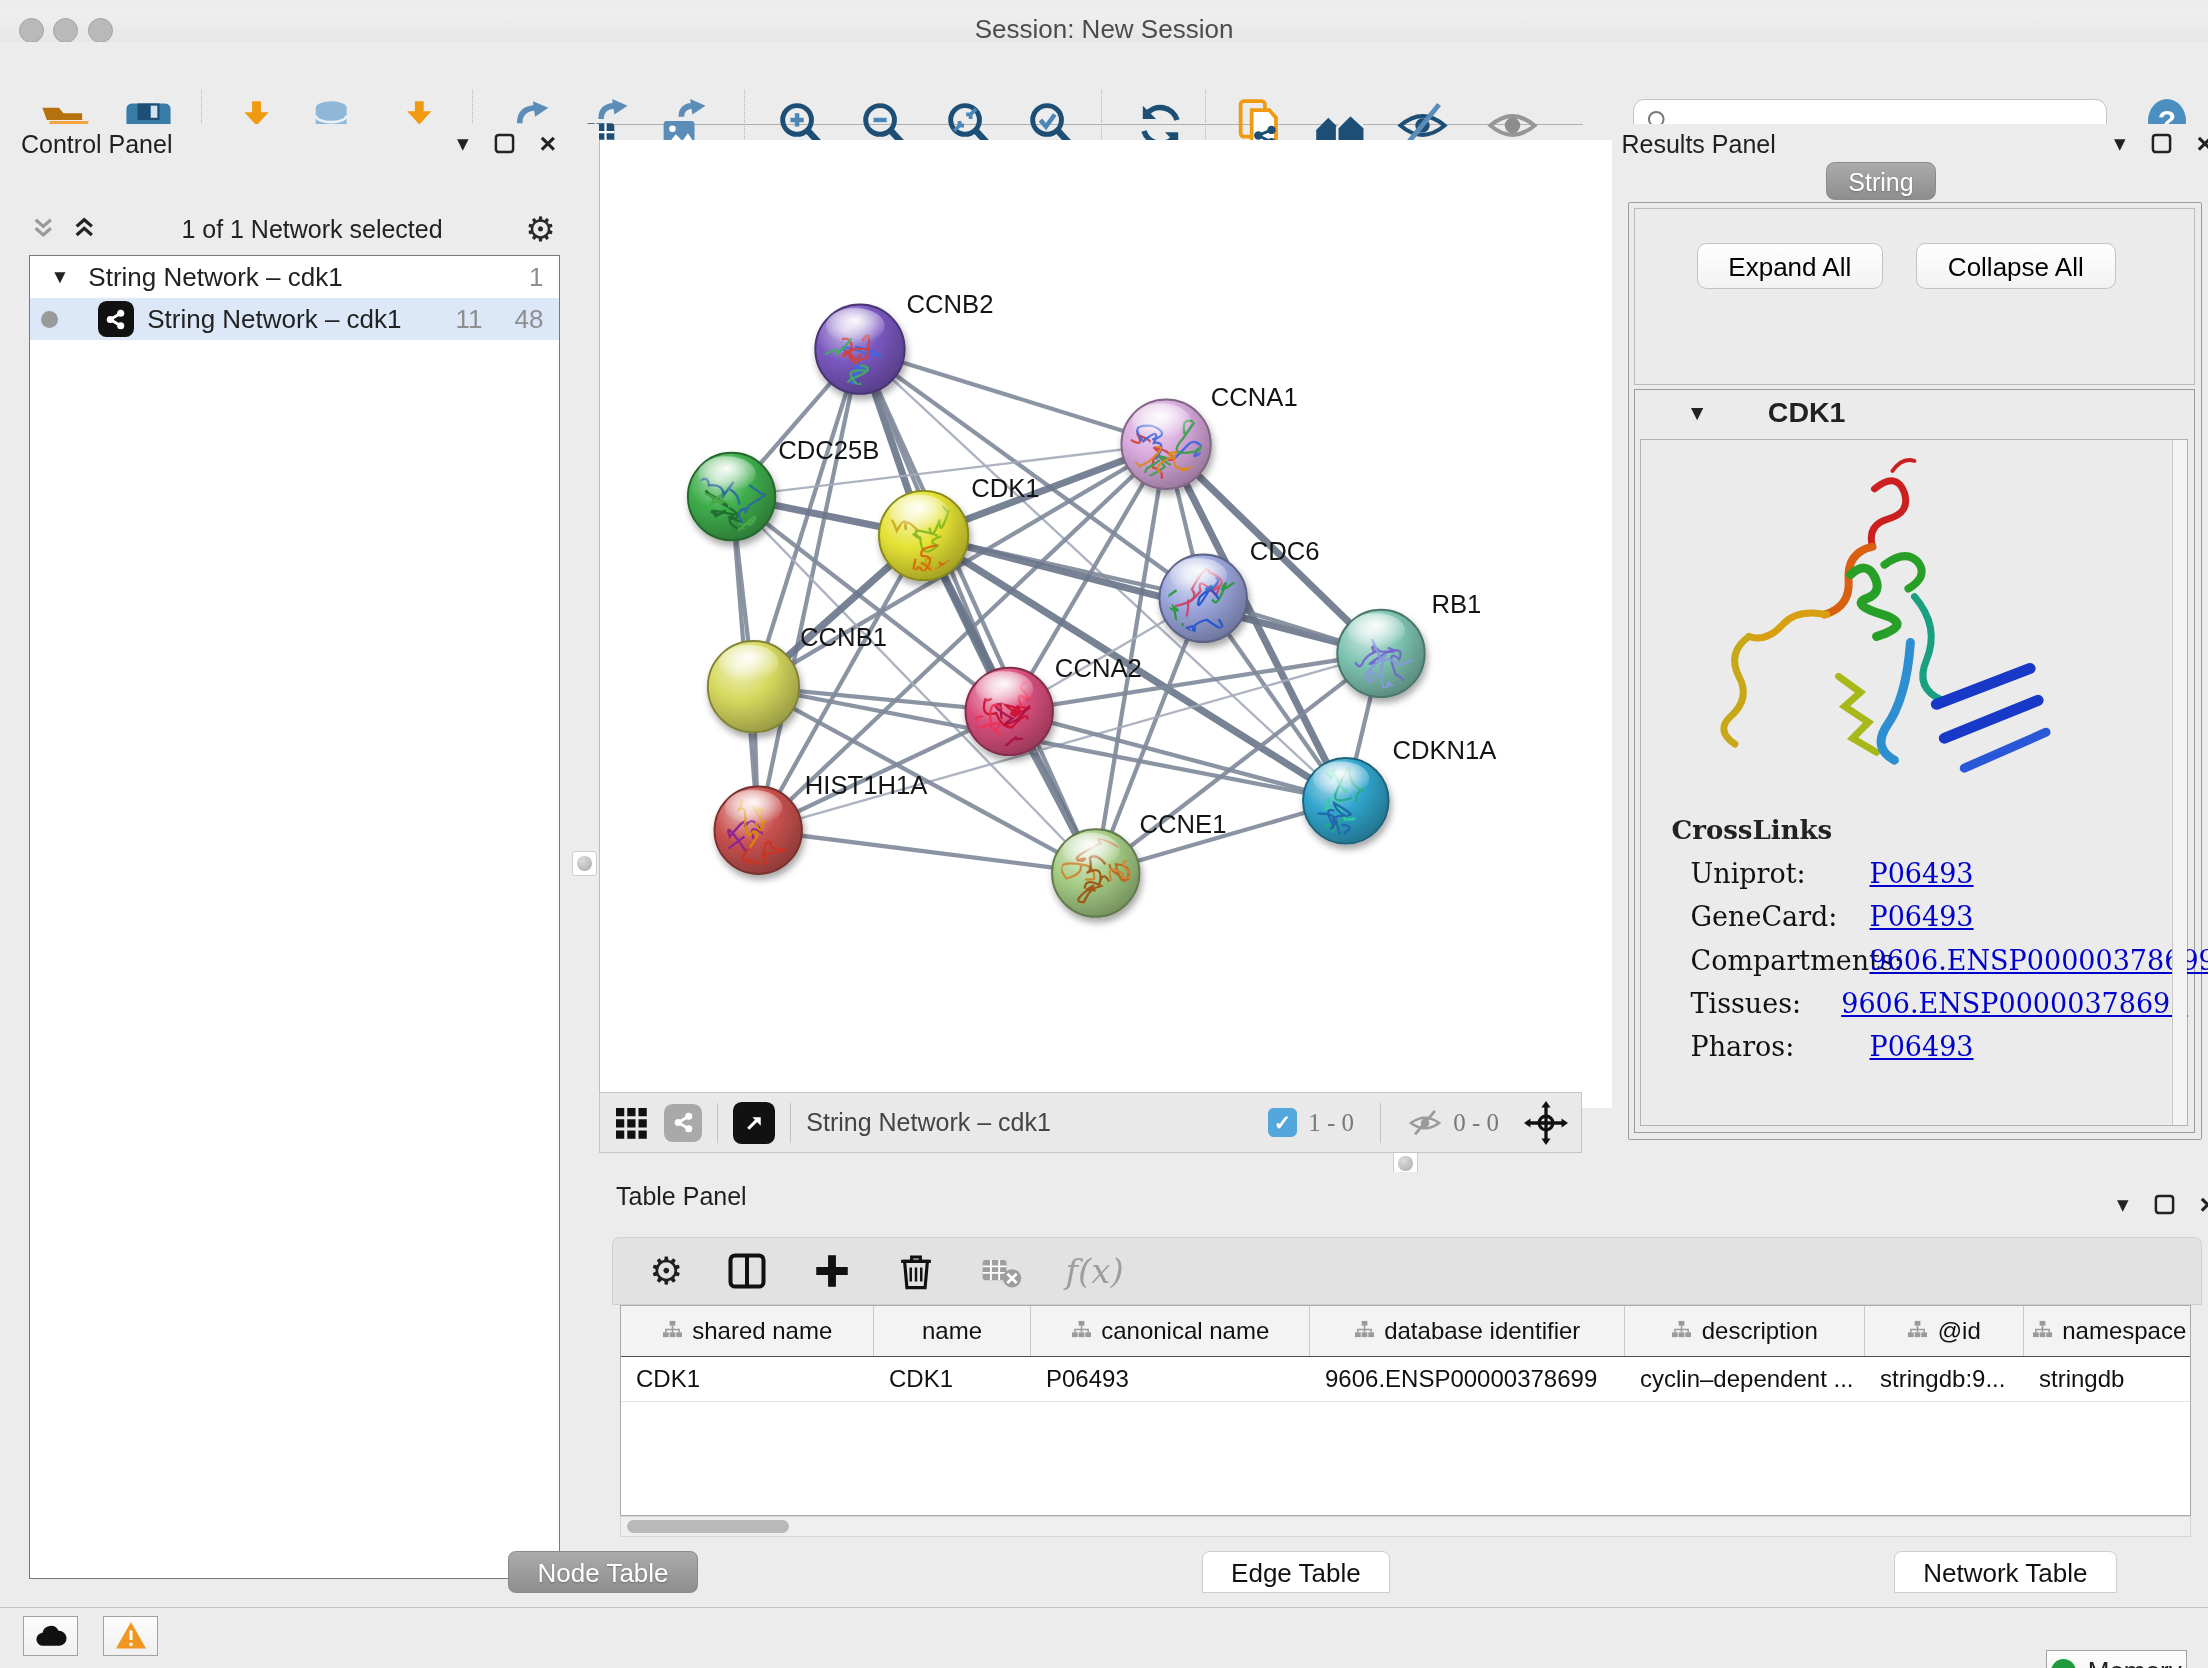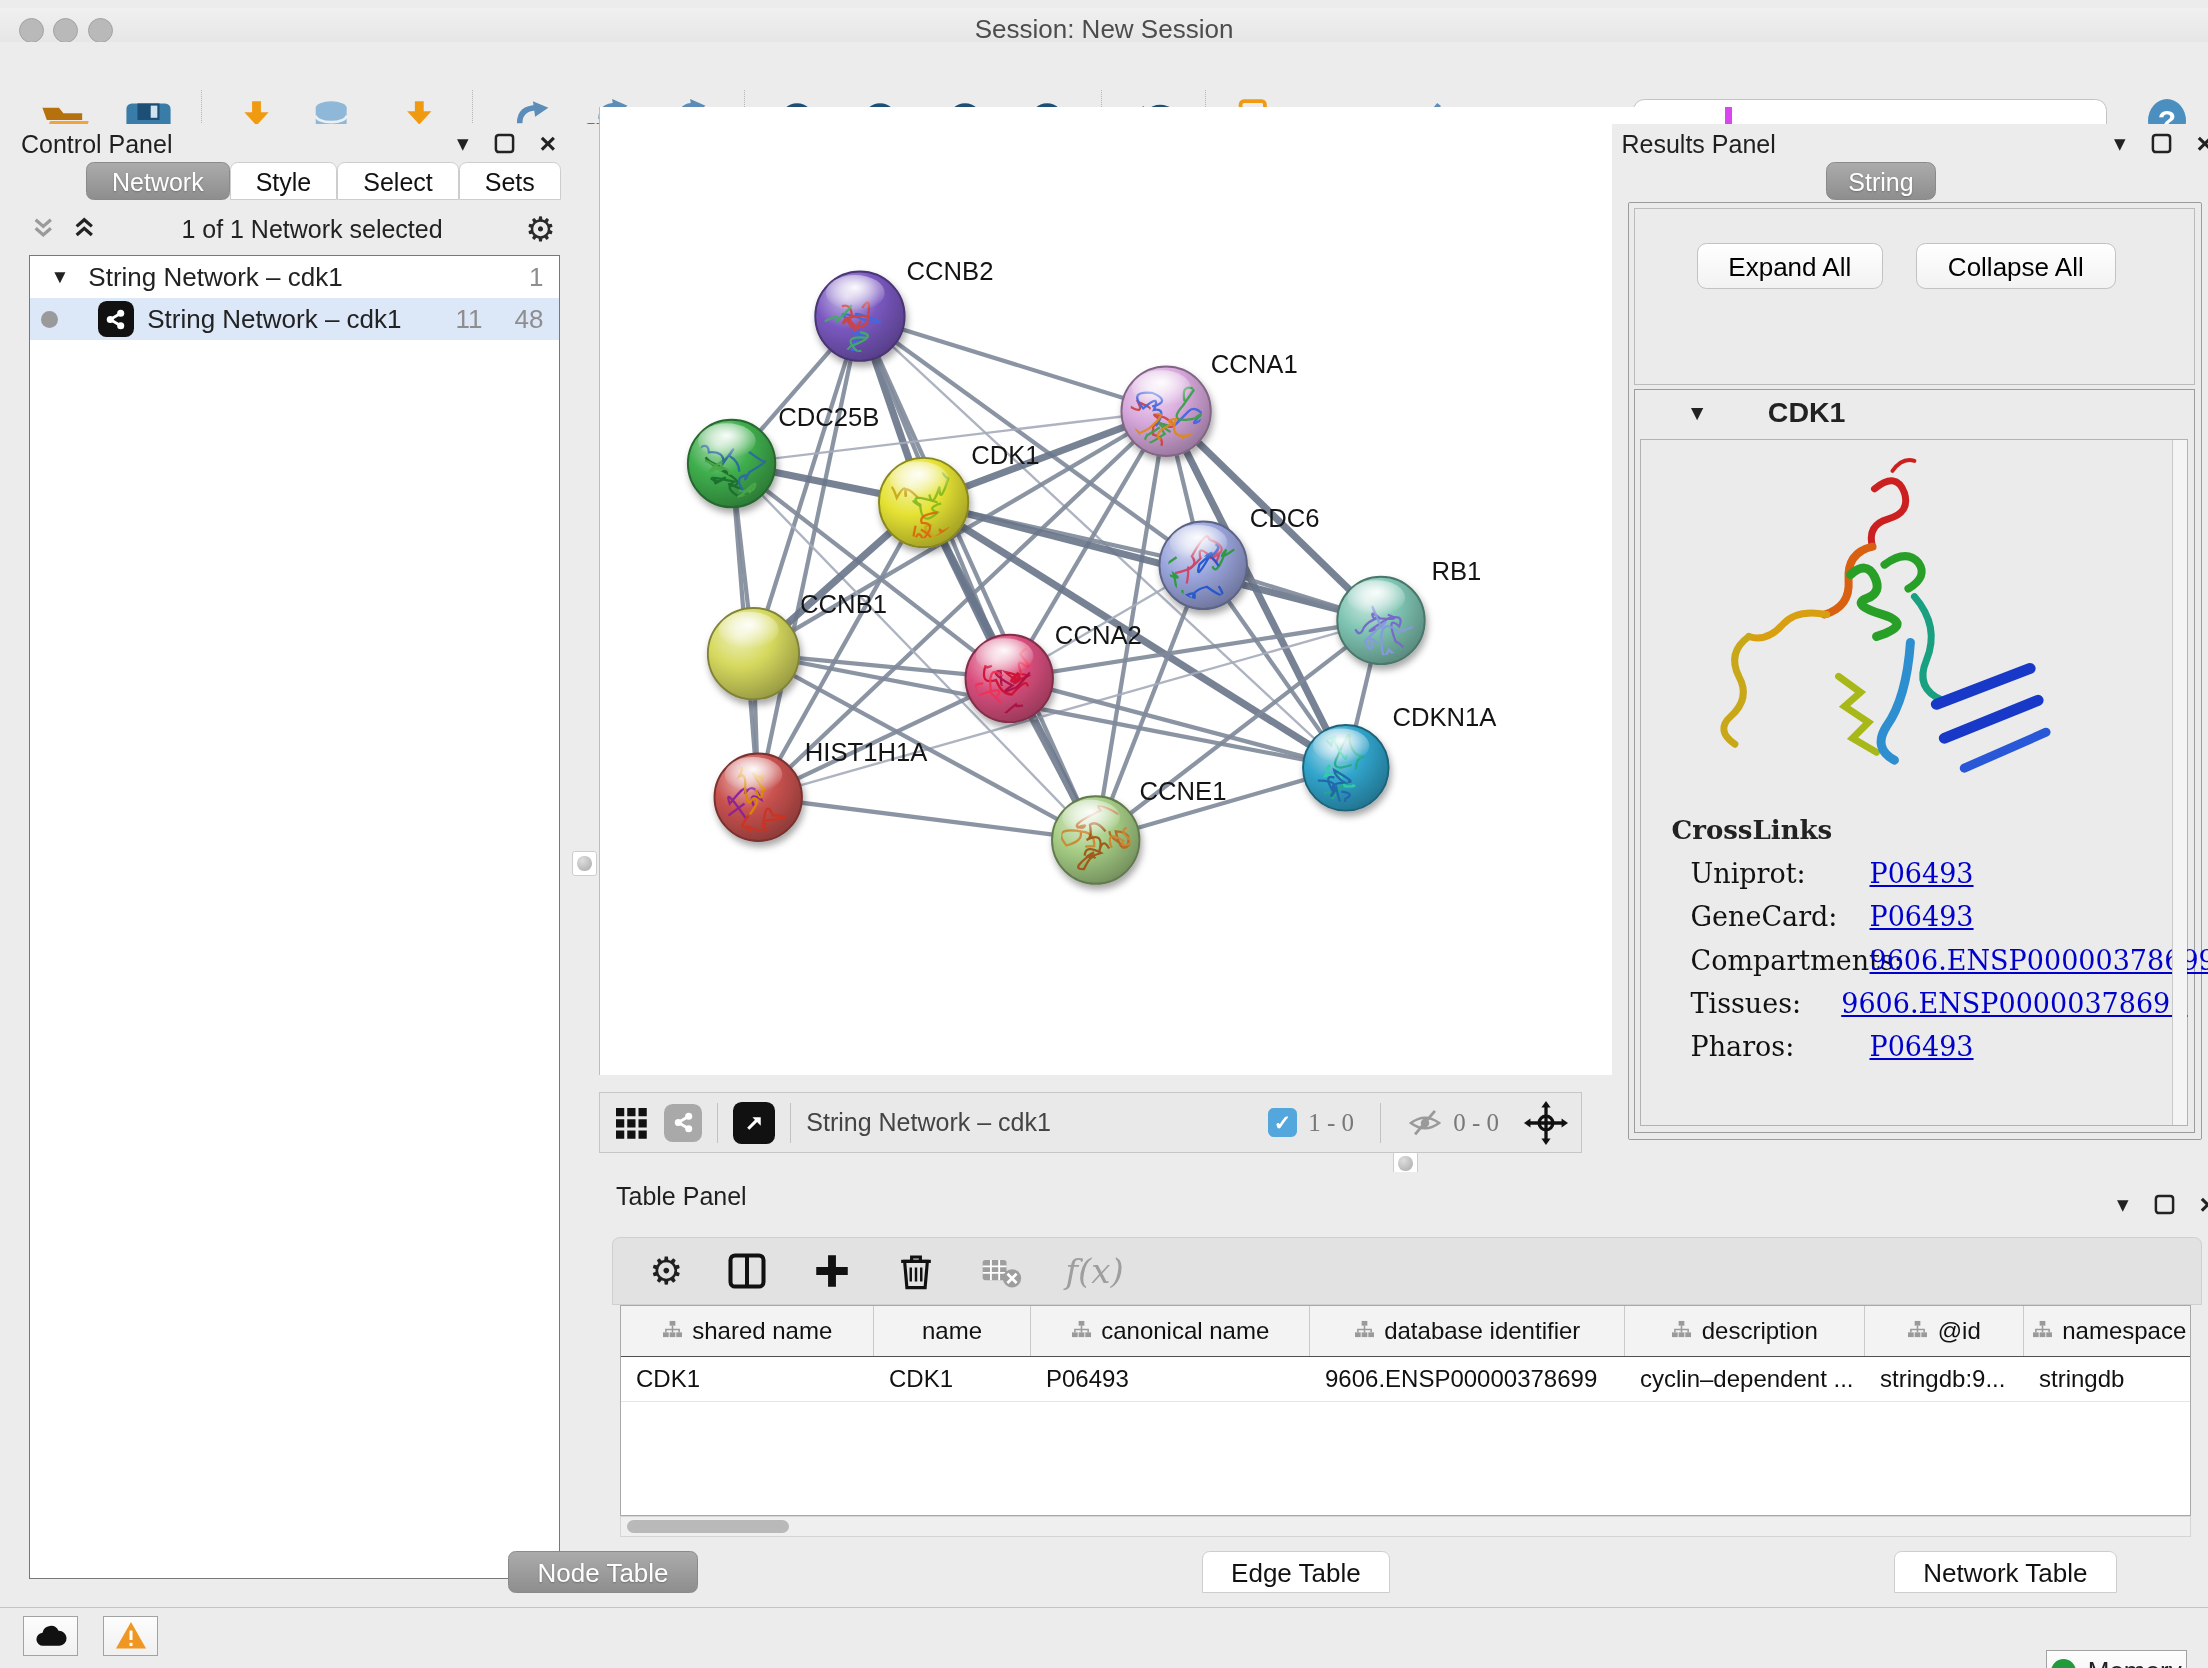--- a/index.html
+++ b/index.html
@@ -31,21 +31,21 @@
   #net-tree{position:absolute;left:28.5px;top:131px;width:531px;height:1324px;background:#fff;border:1.9px solid #787878;box-sizing:border-box;}
   .trow{position:relative;height:42px;display:flex;align-items:center;font-size:26px;}
   .trow .cnt{color:#8e8e8e;}
   #tree-child{background:#dce7f8;}
   
   .vdiv{top:124px;width:29.5px;background:#ececec;}
   .grip{position:absolute;width:23px;height:23px;background:#fff;border:1px solid #cdcdcd;border-radius:2.9px;
         display:flex;align-items:center;justify-content:center;}
   .grip i{width:14.3px;height:14.3px;border-radius:50%;background:radial-gradient(circle at 35% 30%,#dedede,#a8a8a8);display:block;}
   
-  #net-canvas{left:599px;top:107px;width:1133px;height:968px;background:#fff;border-left:1px solid #bdbdbd;border-right:7px solid #d946ef;box-sizing:border-box;}
+  #net-canvas{left:599px;top:140px;width:1133px;height:968px;background:#fff;border-left:1px solid #bdbdbd;border-right:7px solid #d946ef;box-sizing:border-box;}
   #net-statusbar{left:599px;top:1092px;width:983px;height:61px;background:#e9e9e9;border:1px solid #c6c6c6;
                  box-sizing:border-box;display:flex;align-items:center;padding:0 13.3px;}
   .nsb-sep{width:0;height:40px;border-left:1px solid #c2c2c2;margin:0 15px;}
   .nsb-txt{font-size:25px;color:#444;}
   .num{color:#787878;font-size:25px;font-family:Liberation Serif, serif;}
   
   #results-panel{left:1612px;top:124px;width:596px;height:1029px;background:#ececec;}
   #rp-outer{position:absolute;left:16px;top:78px;width:574px;height:938px;background:#ebebeb;
             border:1.9px solid #9c9c9c;border-radius:1.9px;box-sizing:border-box;}
   #rp-buttons{position:absolute;left:4.8px;top:4.8px;width:561px;height:177px;border:1px solid #bbb;box-sizing:border-box;}
@@ -239,26 +239,20 @@
 
 <div class="abs" id="control-panel">
   <span class="ptitle abs" style="left:21px;top:5.7px">Control Panel</span>
   <div class="winicons" style="left:457px;top:7.6px;position:absolute">
     <span class="wi">▾</span>
     <svg class="wi" width="21" height="21" viewBox="0 0 22 22">
         <rect x="2" y="2" width="18" height="18" rx="3" fill="none" stroke="#222" stroke-width="2.6"></rect>
       </svg>
     <span class="wi" style="font-weight:bold;font-size:28.5px">×</span>
   </div>
-  <div id="cp-tabs" style="position:absolute;left:86px;top:38px;display:flex">
-      <div class="tab sel" style="padding: 0px 25px;">Network</div>
-      <div class="tab" style="padding: 0px 25px;">Style</div>
-      <div class="tab" style="padding: 0px 25px;">Select</div>
-      <div class="tab" style="padding: 0px 25px;">Sets</div>
-    </div>
   <div style="position:absolute;left:28.5px;top:82px;width:531px;height:46px;display:flex;align-items:center">
     <svg class="chev" viewBox="0 0 30 30">
         <g fill="none" stroke="#9a9a9a" stroke-width="3.4">
           <path d="M7 5l8 7 8-7M7 14l8 7 8-7"></path>
         </g>
       </svg>
     <svg class="chev" style="margin-left:13.3px" viewBox="0 0 30 30">
         <g fill="none" stroke="#222" stroke-width="3.4">
           <path d="M7 12l8-7 8 7M7 21l8-7 8 7"></path>
         </g>

